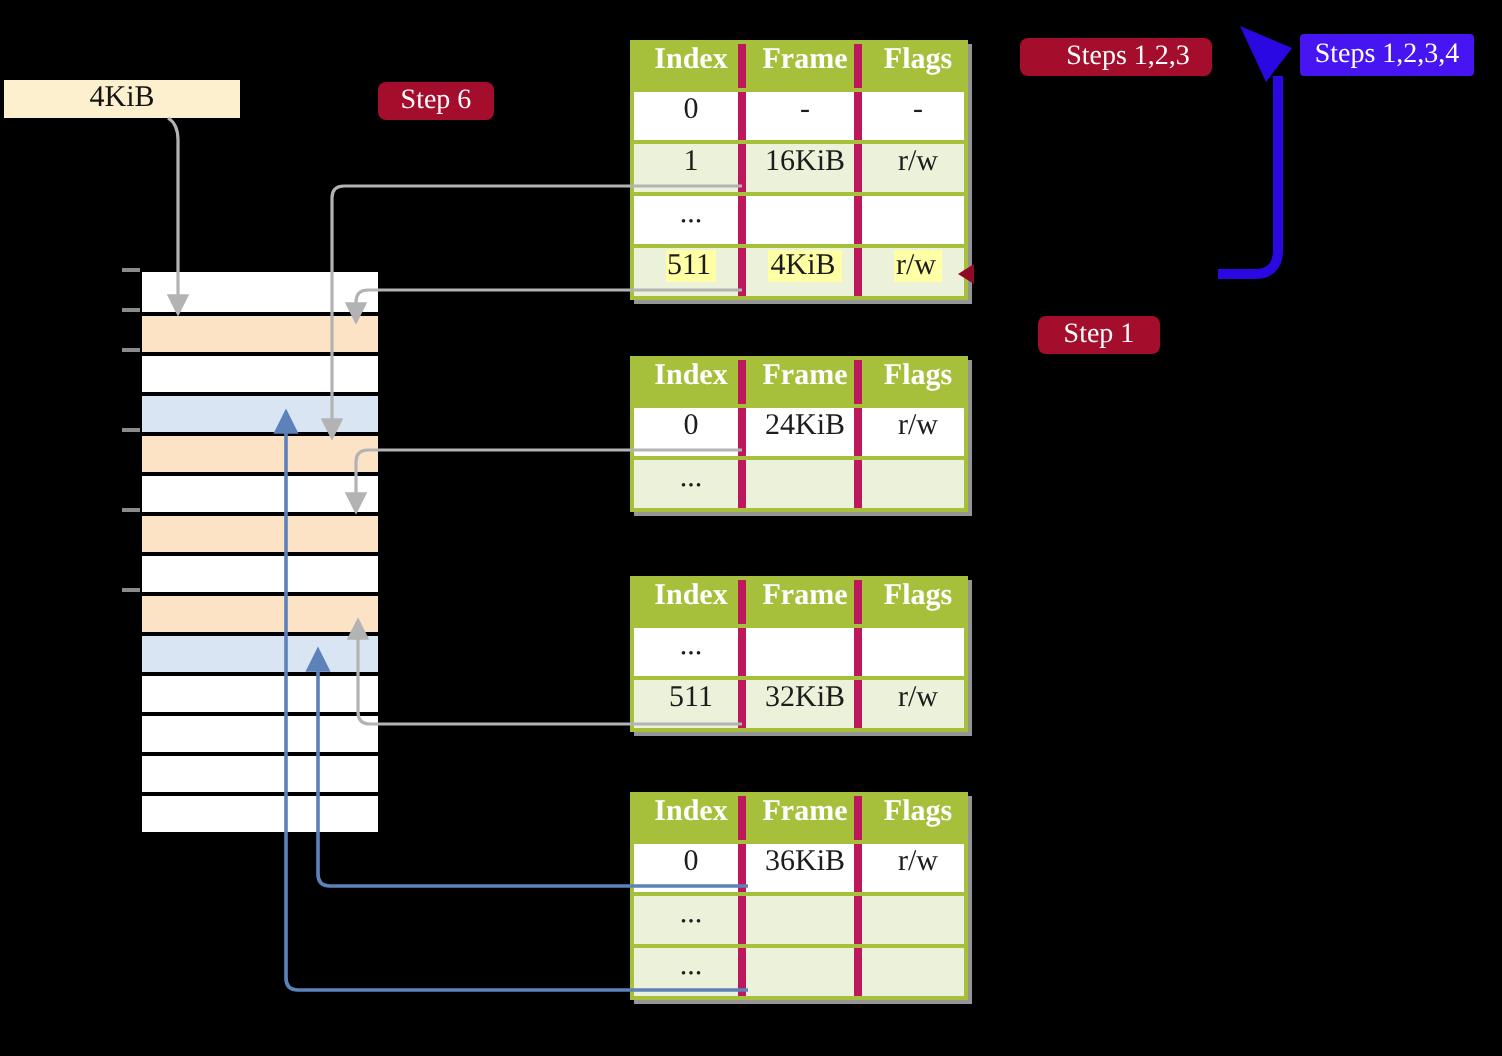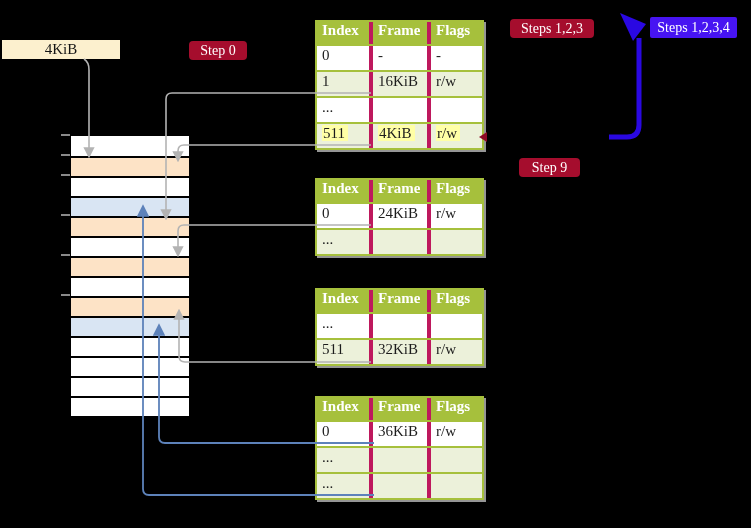--- a/index.html
+++ b/index.html
@@ -7,21 +7,21 @@
          font-family:"Liberation Serif","DejaVu Serif",serif;}
 
   
   .kib-label{position:absolute;left:2px;top:40px;width:118px;height:19px;line-height:19px;
              background:#fcf0ce;color:#141414;text-align:center;font-size:15px;z-index:4;}
   .badge{position:absolute;font-size:14px;color:#fff;text-align:center;border-radius:4px;
          height:19px;line-height:19px;z-index:4;}
   .badge.red{background:#a50d2d;}
   .badge.blueviolet{background:#4714f2;}
   #step0{left:189px;top:41px;width:58px;}
-  #steps123{left:510px;top:19px;width:84px;}
+  #steps123{left:510px;top:19px;width:84px;padding-left:12px;}
   #steps1234{left:650px;top:17px;width:87px;height:21px;line-height:21px;border-radius:2px;}
   #step4{left:519px;top:158px;width:61px;}
 
   
   .memory{position:absolute;left:70px;top:135px;width:120px;height:282px;
           border:1px solid #000;box-sizing:border-box;z-index:2;}
   .mrow{height:20px;box-sizing:border-box;border-top:2px solid #000;background:#fff;}
   .mrow:first-child{border-top:none;}
   .mrow.peach{background:#fde3c6;}
   .mrow.blue{background:#d9e5f3;}
@@ -30,42 +30,42 @@
   
   .ptable{position:absolute;left:315px;width:169px;box-sizing:border-box;background:#fff;
           border:2px solid #a6c03c;box-shadow:2px 2px 0 rgba(175,175,175,.85);
           font-size:15px;color:#1c1c1c;z-index:3;}
   #ptable-0{top:20px;}
   #ptable-1{top:178px;}
   #ptable-2{top:288px;}
   #ptable-3{top:396px;}
   .prow{display:flex;height:26px;box-sizing:border-box;border-top:2px solid #a6c03c;}
   .prow.head{height:22px;border-top:none;background:#a6c03c;color:#fff;font-weight:bold;}
-  .pcell{box-sizing:border-box;padding:1px 0 0 5px;overflow:hidden;white-space:nowrap;}
+  .pcell{box-sizing:border-box;padding:1px 0 0 5px;overflow:hidden;white-space:nowrap;text-align:center;}
   .pcell:nth-child(1){width:52px;}
   .pcell:nth-child(2){width:58px;}
   .pcell:nth-child(3){width:55px;}
   .pcell + .pcell{border-left:4px solid #be185d;}
   .prow.head .pcell{padding-top:0;}
   .prow.alt{background:#ecf1da;}
   .hl{background:#ffffa6;padding:0 3px 0 1px;}
 
   
   .overlay{position:absolute;left:0;top:0;z-index:10;pointer-events:none;}
 </style>
 </head>
 <body>
 
 <div class="stage">
 
   <div class="kib-label">4KiB</div>
-  <div class="badge red" id="step0">Step 0</div>
+  <div class="badge red" id="step0">Step 6</div>
   <div class="badge red" id="steps123">Steps 1,2,3</div>
   <div class="badge blueviolet" id="steps1234">Steps 1,2,3,4</div>
-  <div class="badge red" id="step4">Step 9</div>
+  <div class="badge red" id="step4">Step 1</div>
 
   <div class="memory" id="memory">
       <div class="mrow white"></div>
       <div class="mrow peach"></div>
       <div class="mrow white"></div>
       <div class="mrow blue"></div>
       <div class="mrow peach"></div>
       <div class="mrow white"></div>
       <div class="mrow peach"></div>
       <div class="mrow white"></div>

